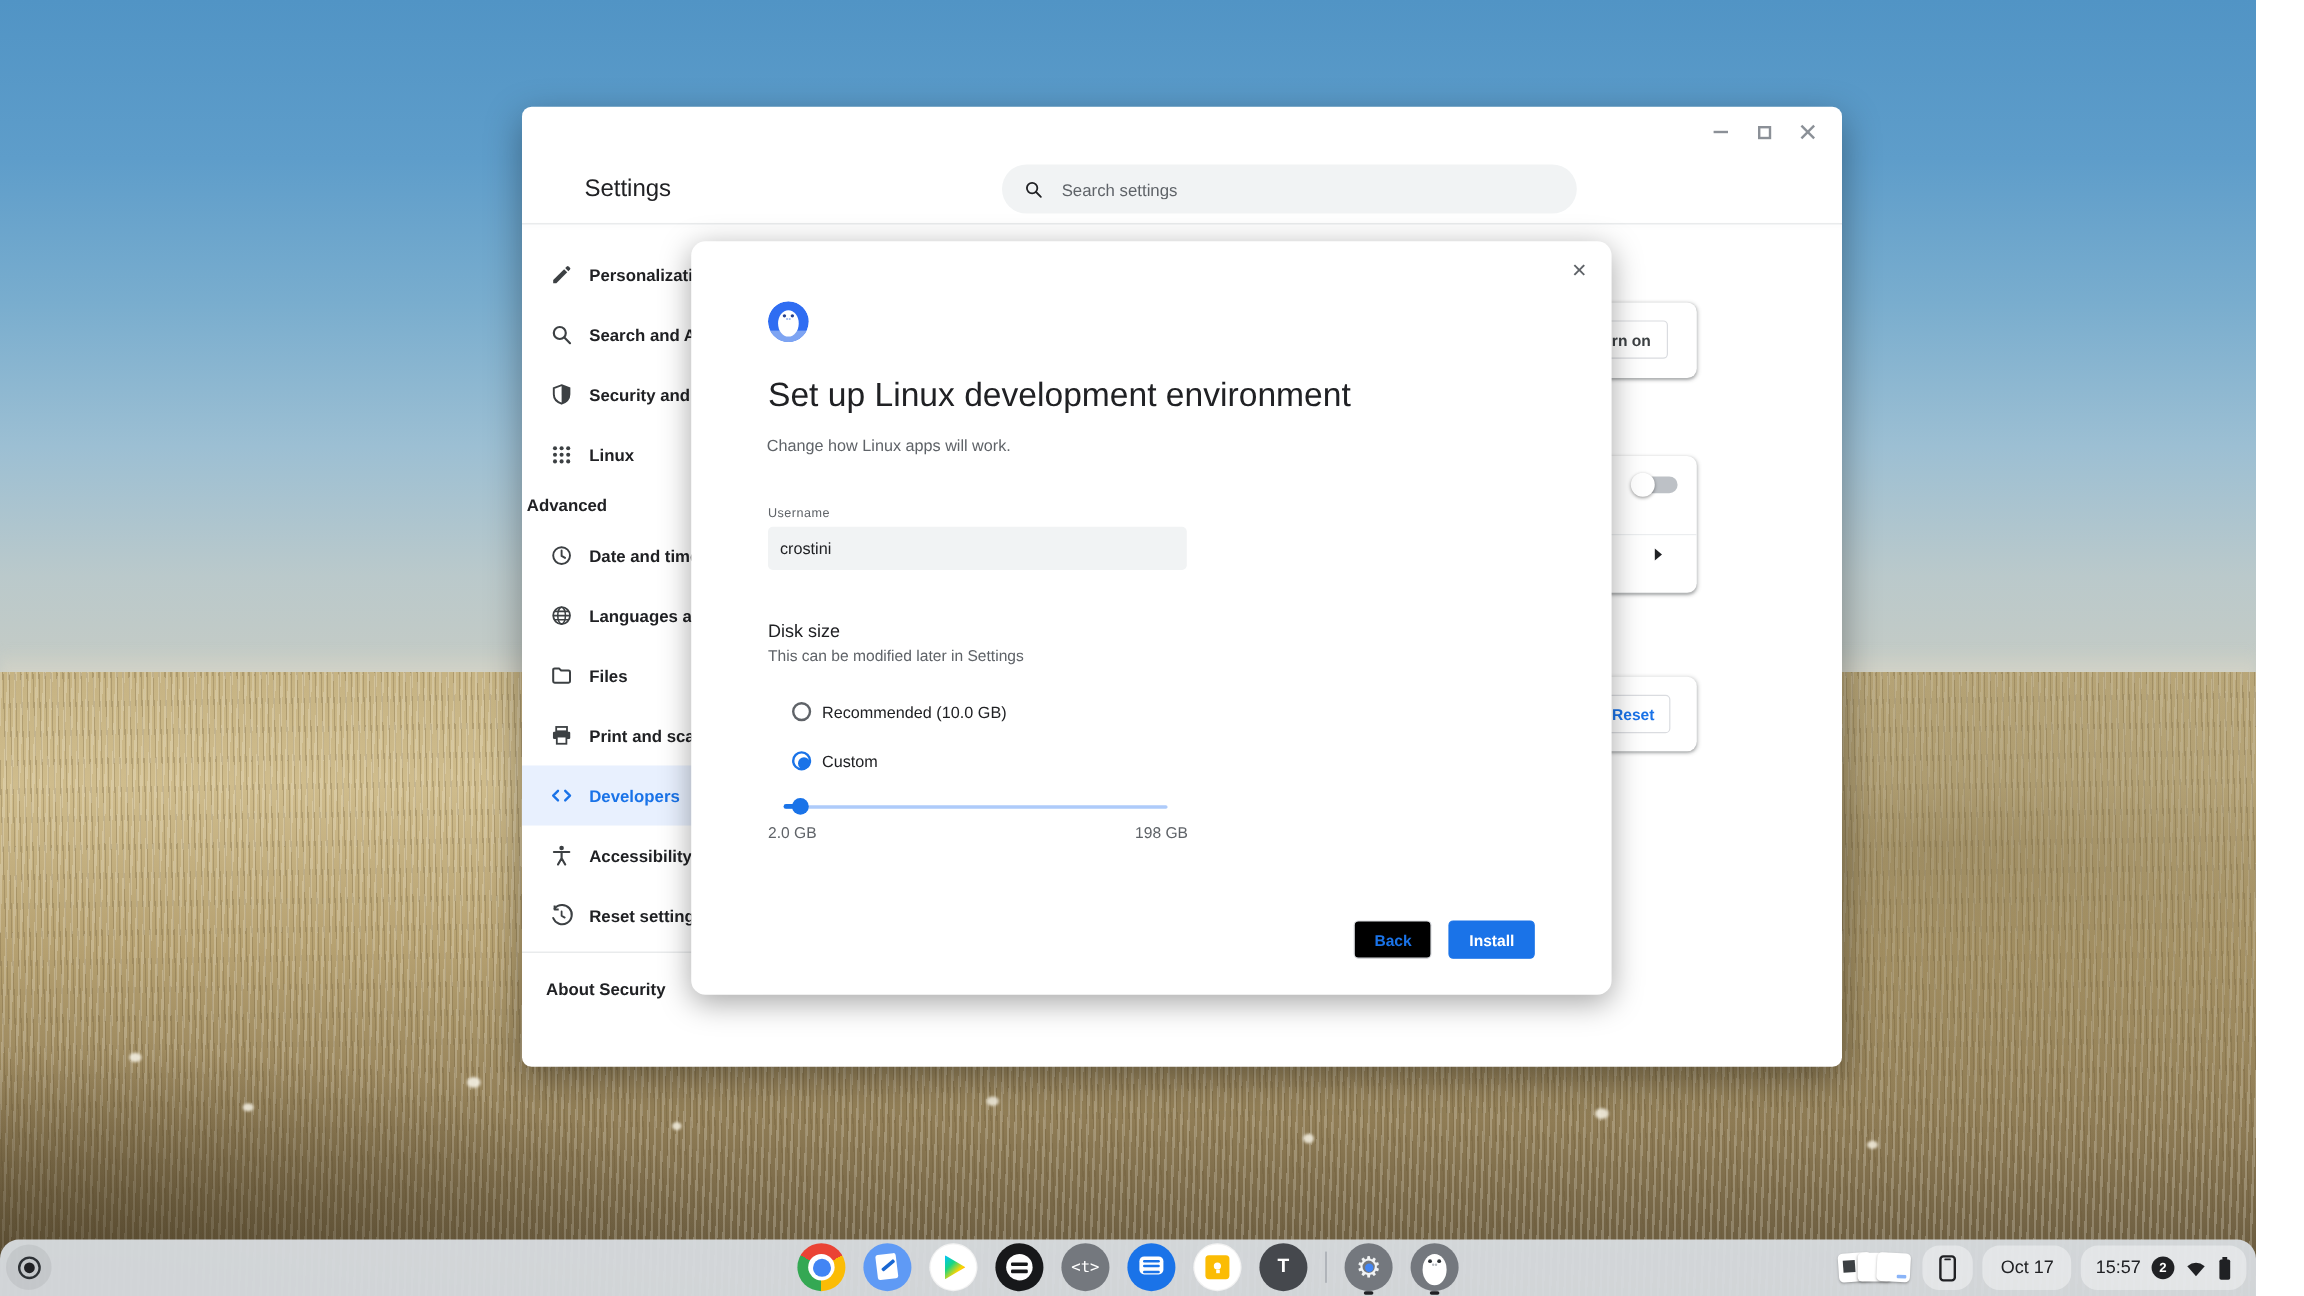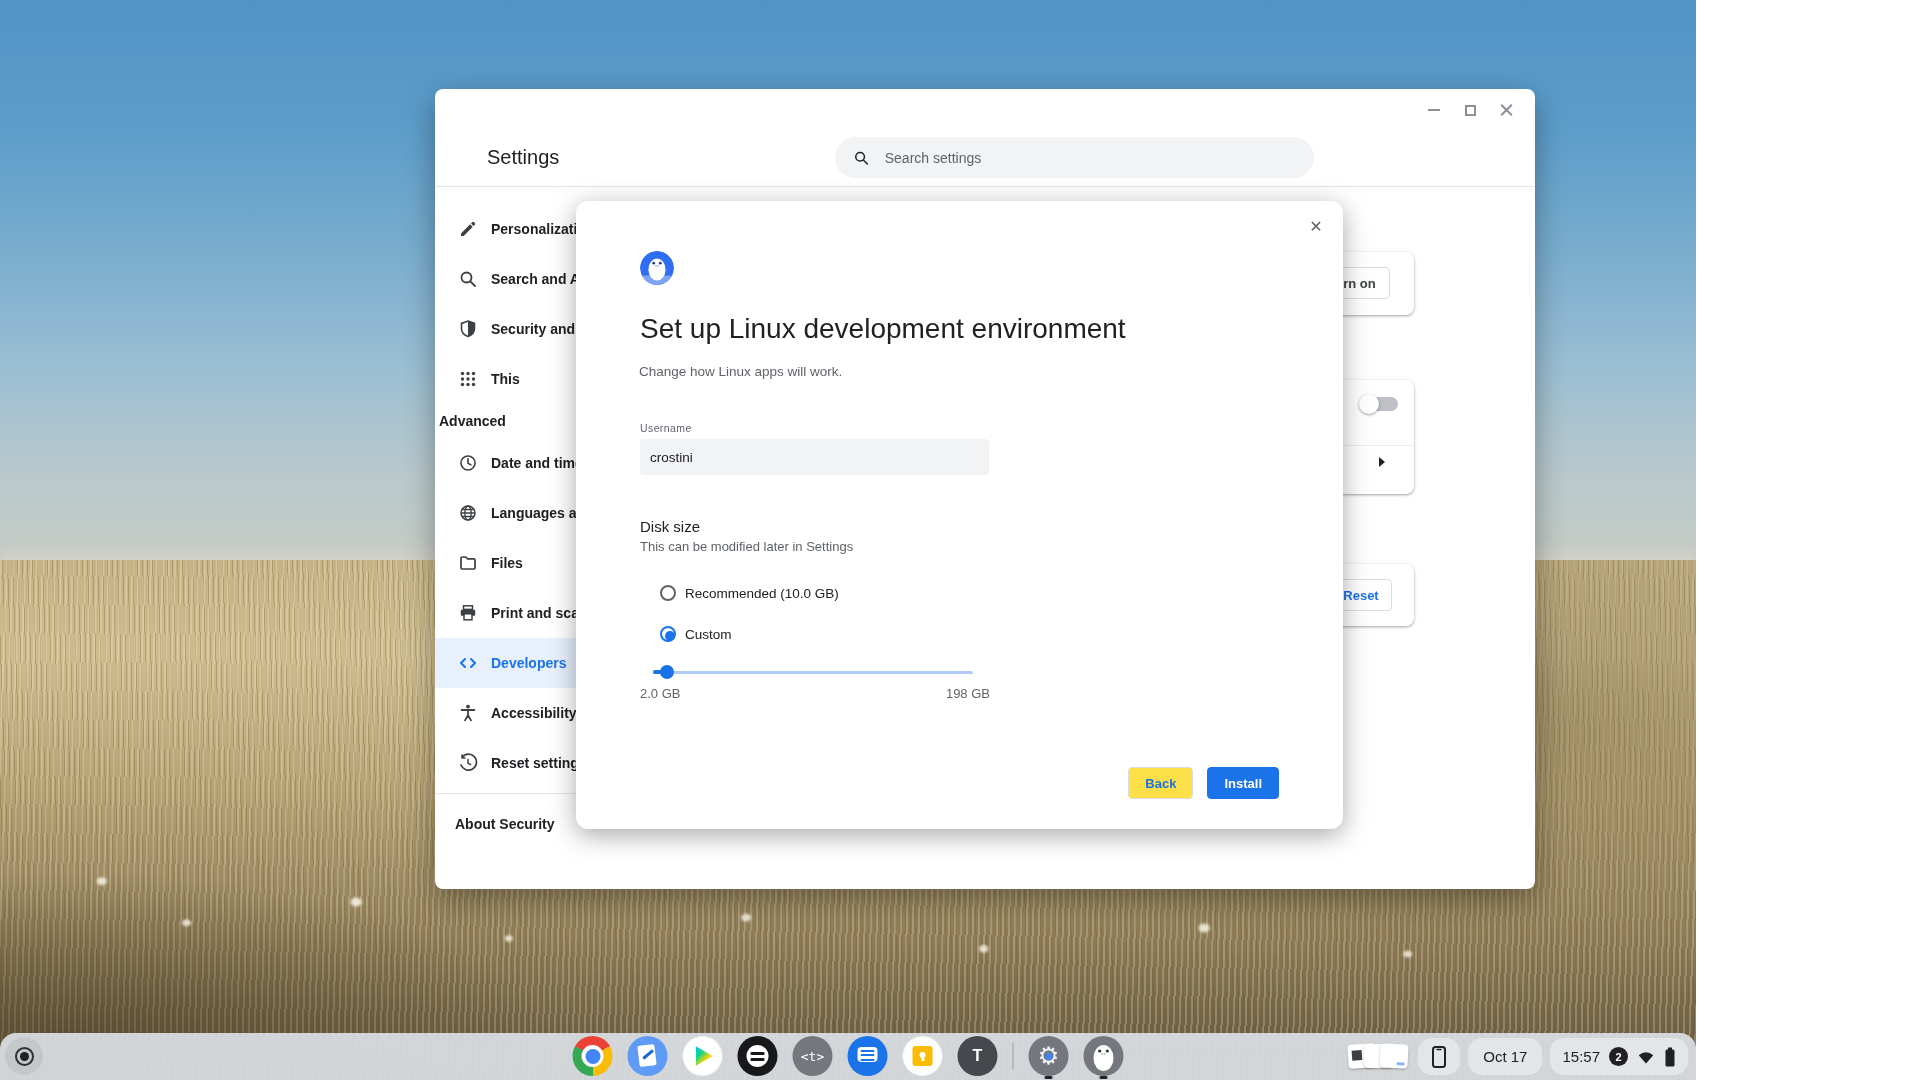--- a/index.html
+++ b/index.html
@@ -1,18 +1,18 @@
 <!DOCTYPE html>
 <html><head>
 <meta charset="utf-8">
 <style>
   * { margin:0; padding:0; box-sizing:border-box; }
   html,body { width:1920px; height:1080px; overflow:hidden; }
   body { font-family:"Liberation Sans","DejaVu Sans",sans-serif; }
-  .screen { position:relative; width:1696px; height:1080px; overflow:hidden; background:#9cbfd3; }
+  .screen { position:relative; width:1880px; height:1080px; overflow:hidden; background:#9cbfd3; }
 
   
   .sky { position:absolute; left:0; top:0; width:100%; height:600px;
     background:linear-gradient(180deg,#5194c5 0%,#5e9dca 22%,#79adce 42%,#9cbfd3 62%,#bac9cb 80%,#caccc2 100%); }
   .haze { position:absolute; left:0; top:540px; width:100%; height:50px;
     background:linear-gradient(180deg,rgba(205,207,196,0),rgba(216,214,200,.85) 55%,rgba(203,192,160,0)); filter:blur(4px); }
   .grass { position:absolute; left:0; top:560px; width:100%; height:520px;
     background:
       radial-gradient(60% 70% at 86% 28%, rgba(105,90,55,.42), transparent 70%),
       radial-gradient(45% 55% at 4% 96%, rgba(70,58,34,.55), transparent 65%),
@@ -100,21 +100,21 @@
   .slider { position:absolute; left:77px; top:464px; width:320px; height:14px; cursor:pointer; }
   .slider .track { position:absolute; left:0; top:6px; width:100%; height:3px; background:#aecbfa; border-radius:2px; }
   .slider .fill { position:absolute; left:0; top:5px; width:4.4%; height:4px; background:#1a73e8; border-radius:2px; }
   .slider .thumb { position:absolute; left:4.4%; top:0; width:14px; height:14px; margin-left:-7px; border-radius:50%; background:#1a73e8; }
   .gb-row { position:absolute; left:64px; top:485px; width:350px; display:flex; justify-content:space-between;
     font-size:13px; color:#5f6368; }
   .dlg-actions { position:absolute; right:64px; top:566px; display:flex; gap:14px; }
   .dlg-btn { height:32px; border-radius:4px; font-size:13px; font-weight:bold; display:flex; align-items:center;
     justify-content:center; padding:0 16px; cursor:pointer;
     font-family:"Liberation Sans","DejaVu Sans",sans-serif; }
-  .btn-back { background:#fde047; border:1px solid #dadce0; color:#1a73e8;margin-left:16px; }
+  .btn-back { background:#000000; border:1px solid #dadce0; color:#1a73e8;margin-left:16px; }
   .btn-install { background:#1a73e8; border:1px solid #1a73e8; color:#fff; }
 
   
   .shelf { position:absolute; left:0; bottom:0; width:100%; height:47px; background:rgba(216,220,224,.95);
     border-radius:16px 16px 0 0; z-index:10; }
   .launcher { position:absolute; left:5px; top:4px; width:38px; height:38px; border-radius:50%;
     background:rgba(0,0,0,.06); display:flex; align-items:center; justify-content:center; cursor:pointer; }
   .launcher .ring { width:19px; height:19px; border-radius:50%; border:2px solid #2d3135; display:flex; align-items:center; justify-content:center; }
   .launcher .dot { width:9px; height:9px; border-radius:50%; background:#202124; }
   .shelf-apps { position:absolute; left:50%; top:3px; transform:translateX(-50%); display:flex; align-items:center; gap:15px; }
@@ -229,21 +229,21 @@
               <circle cx="10" cy="4.5" r="1.7"></circle>
               <circle cx="15.5" cy="4.5" r="1.7"></circle>
               <circle cx="4.5" cy="10" r="1.7"></circle>
               <circle cx="10" cy="10" r="1.7"></circle>
               <circle cx="15.5" cy="10" r="1.7"></circle>
               <circle cx="4.5" cy="15.5" r="1.7"></circle>
               <circle cx="10" cy="15.5" r="1.7"></circle>
               <circle cx="15.5" cy="15.5" r="1.7"></circle>
             </g>
           </svg>
-        <span class="s-label">This</span>
+        <span class="s-label">Linux</span>
       </div>
 
       <div class="side-header">Advanced</div>
 
       <div class="side-item">
         <svg class="s-ic" viewBox="0 0 20 20">
             <circle cx="10" cy="10" r="7" fill="none" stroke="currentColor" stroke-width="1.6"></circle>
             <path d="M10 5.8 v4.4 l2.9 1.7" fill="none" stroke="currentColor" stroke-width="1.6" stroke-linecap="round"></path>
           </svg>
         <span class="s-label">Date and time</span>

